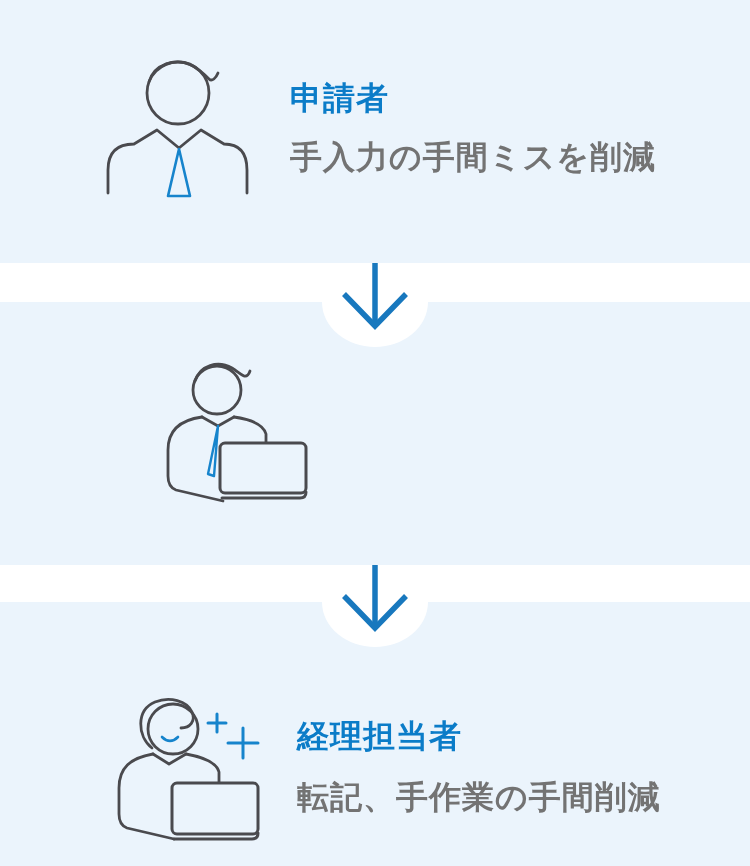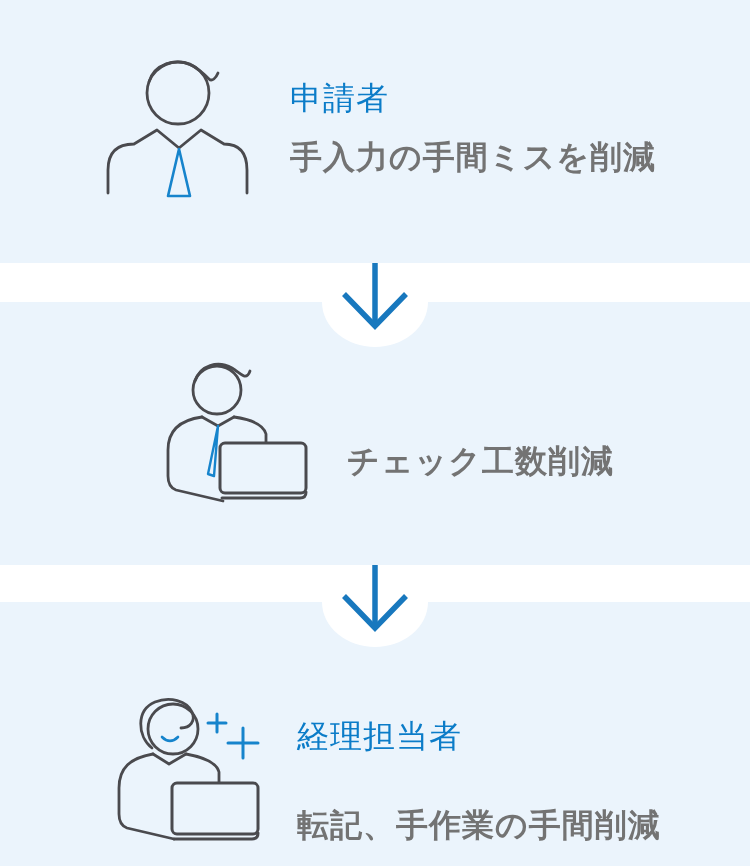--- a/index.html
+++ b/index.html
@@ -3,21 +3,21 @@
 <meta charset="utf-8">
 <style>
   html,body{margin:0;padding:0;background:#fff;}
   .canvas{
     position:relative;width:750px;height:866px;overflow:hidden;
     background:#EBF4FC;
     font-family:"Liberation Sans","DejaVu Sans",sans-serif;
   }
   .step{position:absolute;left:0;width:750px;height:263px;}
   .step-title{
-    position:absolute;font-weight:normal;font-size:32px;line-height:1.1;
+    position:absolute;font-weight:bold;font-size:32px;line-height:1.1;
     color:#0B7CC8;letter-spacing:1px;white-space:nowrap;
   }
   .step-desc{
     position:absolute;font-weight:bold;font-size:32px;line-height:1.1;
     color:#737373;letter-spacing:1px;white-space:nowrap;
   }
   .divider{position:absolute;left:0;width:750px;background:#FFFFFF;}
   .bulge{
     position:absolute;background:#FFFFFF;
     border-radius:0 0 50% 50% / 0 0 100% 100%;
@@ -66,21 +66,20 @@
         <path d="M42,57 L58,66 L74,57"></path>
         <path d="M42,57 C20,60 8,70 8,90 L8,116 Q8,127 16,130 L63,141"></path>
         <path d="M74,57 C95,60 104,66 106,74 L106,82"></path>
         <rect x="60" y="83" width="86" height="50" rx="5" stroke-width="3"></rect>
         <path d="M62,138 L140,138 Q146,138 146,132" stroke-width="3"></path>
       </g>
       <g class="accent" stroke-width="2.4" stroke="#1684CC">
         <path d="M58,66 L48,114 L54,116 Z"></path>
       </g>
     </svg>
-    <div class="step-desc" style="left:347px;top:142px;">チェック工数削減</div>
   </div>
 
   <div class="divider" style="top:565px;height:37px;">
     <div class="bulge" style="left:322px;top:37px;width:106px;height:45px;"></div>
     <svg class="arrow-svg" style="left:340px;top:0;" width="70" height="70" viewBox="0 0 70 70">
       <g class="arrow-ink" stroke-width="5.5" stroke="#1878BE">
         <path d="M35,0 L35,61"></path>
         <path d="M4,31 L35,63 L66,31"></path>
       </g>
     </svg>
@@ -99,16 +98,16 @@
       </g>
       <g class="accent" stroke-width="2.6" stroke="#1684CC">
         <path d="M50,41 Q58,49 66,41"></path>
       </g>
       <g class="accent" stroke-width="3" stroke="#1684CC">
         <path d="M105,18 L105,36 M96,27 L114,27"></path>
         <path d="M131,32 L131,62 M116,47 L146,47"></path>
       </g>
     </svg>
     <div class="step-title" style="left:297px;top:81px;">経理担当者</div>
-    <div class="step-desc" style="left:297px;top:142px;margin-top:28px;">転記、手作業の手間削減</div>
+    <div class="step-desc" style="left:297px;top:142px;">転記、手作業の手間削減</div>
   </div>
 
 </div>
 
 </body></html>

